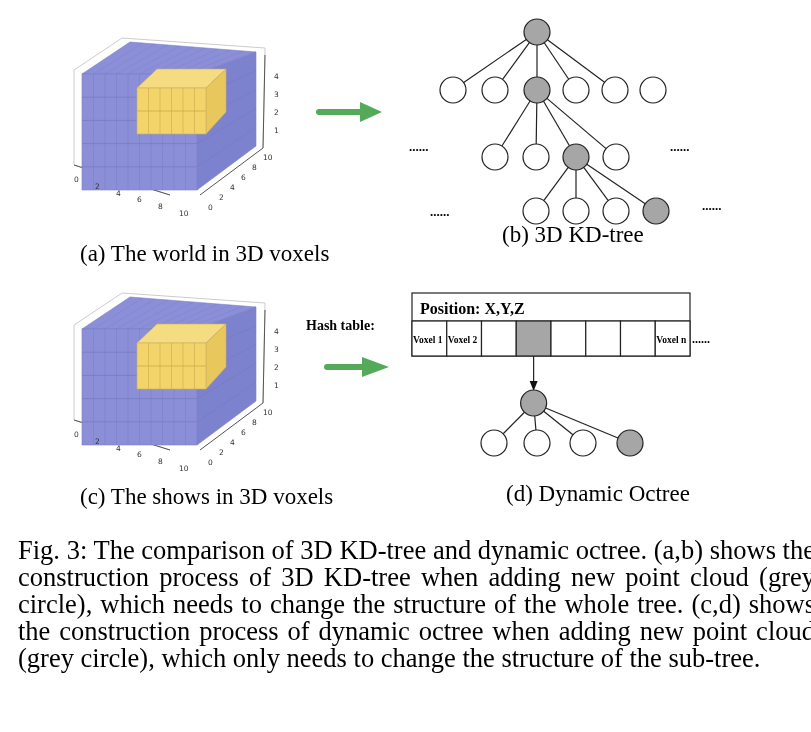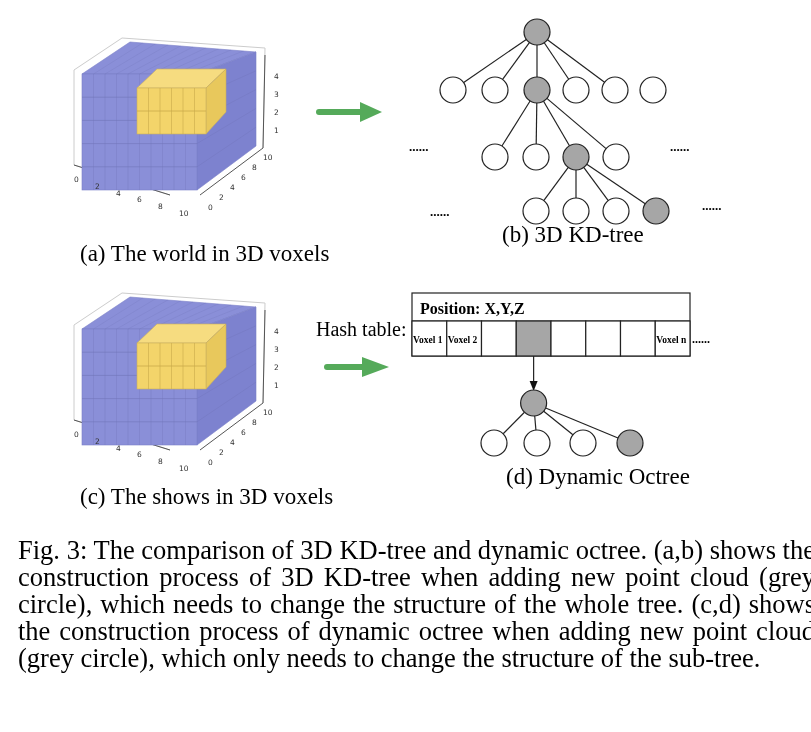--- a/index.html
+++ b/index.html
@@ -177,21 +177,21 @@
     <text x="181" y="150" class="tick">6</text>
     <text x="192" y="140" class="tick">8</text>
     <text x="203" y="130" class="tick">10</text>
     <text x="214" y="103" class="tick">1</text>
     <text x="214" y="85" class="tick">2</text>
     <text x="214" y="67" class="tick">3</text>
     <text x="214" y="49" class="tick">4</text>
   </svg>
 <div class="abs subcap" style="left:80px;top:484px">(c) The shows in 3D voxels</div>
 
-<div class="abs" style="left:316px;top:318px;font-size:20px;font-weight:normal;white-space:nowrap">Hash table:</div>
+<div class="abs" style="left:306px;top:318px;font-size:14px;font-weight:bold;white-space:nowrap">Hash table:</div>
 <svg class="abs" style="left:320px;top:352px" width="80" height="30">
   <line x1="7" y1="15" x2="44" y2="15" stroke="#55aa5a" stroke-width="6" stroke-linecap="round"></line>
   <polygon points="42,5 69,15 42,25" fill="#55aa5a"></polygon>
 </svg>
 <svg class="abs" style="left:400px;top:285px" width="340" height="180" id="octree">
     <rect x="12" y="8" width="278" height="63" fill="#fff" stroke="#222" stroke-width="1.2"></rect>
     <line x1="12" y1="36" x2="290" y2="36" stroke="#222" stroke-width="1.2"></line>
     <text x="20" y="29" font-size="16" font-weight="bold">Position: X,Y,Z</text>
     <rect x="12" y="36" width="34.75" height="35" fill="#fff" stroke="#222" stroke-width="1.2"></rect>
     <text x="13" y="58" font-size="9.5" font-weight="bold">Voxel 1</text>
@@ -210,15 +210,15 @@
     <line x1="124.47600555876132" y1="127.23557798484663" x2="103.14899444123868" y2="148.76442201515337" stroke="#222" stroke-width="1.2"></line>
     <line x1="134.7179913204009" y1="130.95397120475138" x2="135.9070086795991" y2="145.04602879524862" stroke="#222" stroke-width="1.2"></line>
     <line x1="143.72620500992863" y1="126.18325469158775" x2="172.89879499007137" y2="149.81674530841227" stroke="#222" stroke-width="1.2"></line>
     <line x1="145.63189969844268" y1="122.9834084351513" x2="217.99310030155732" y2="153.01659156484868" stroke="#222" stroke-width="1.2"></line>
     <circle cx="133.625" cy="118" r="13" fill="#a6a6a6" stroke="#222" stroke-width="1.2"></circle>
     <circle cx="94" cy="158" r="13" fill="#fff" stroke="#222" stroke-width="1.2"></circle>
     <circle cx="137" cy="158" r="13" fill="#fff" stroke="#222" stroke-width="1.2"></circle>
     <circle cx="183" cy="158" r="13" fill="#fff" stroke="#222" stroke-width="1.2"></circle>
     <circle cx="230" cy="158" r="13" fill="#a6a6a6" stroke="#222" stroke-width="1.2"></circle>
   </svg>
-<div class="abs subcap" style="left:506px;top:464px">(d) Dynamic Octree</div>
+<div class="abs subcap" style="left:506px;top:481px">(d) Dynamic Octree</div>
 
 <div class="abs caption">Fig. 3: The comparison of 3D KD-tree and dynamic octree. (a,b) shows the construction process of 3D KD-tree when adding new point cloud (grey circle), which needs to change the structure of the whole tree. (c,d) shows the construction process of dynamic octree when adding new point cloud (grey circle), which only needs to change the structure of the sub-tree.</div>
 
 </body></html>

